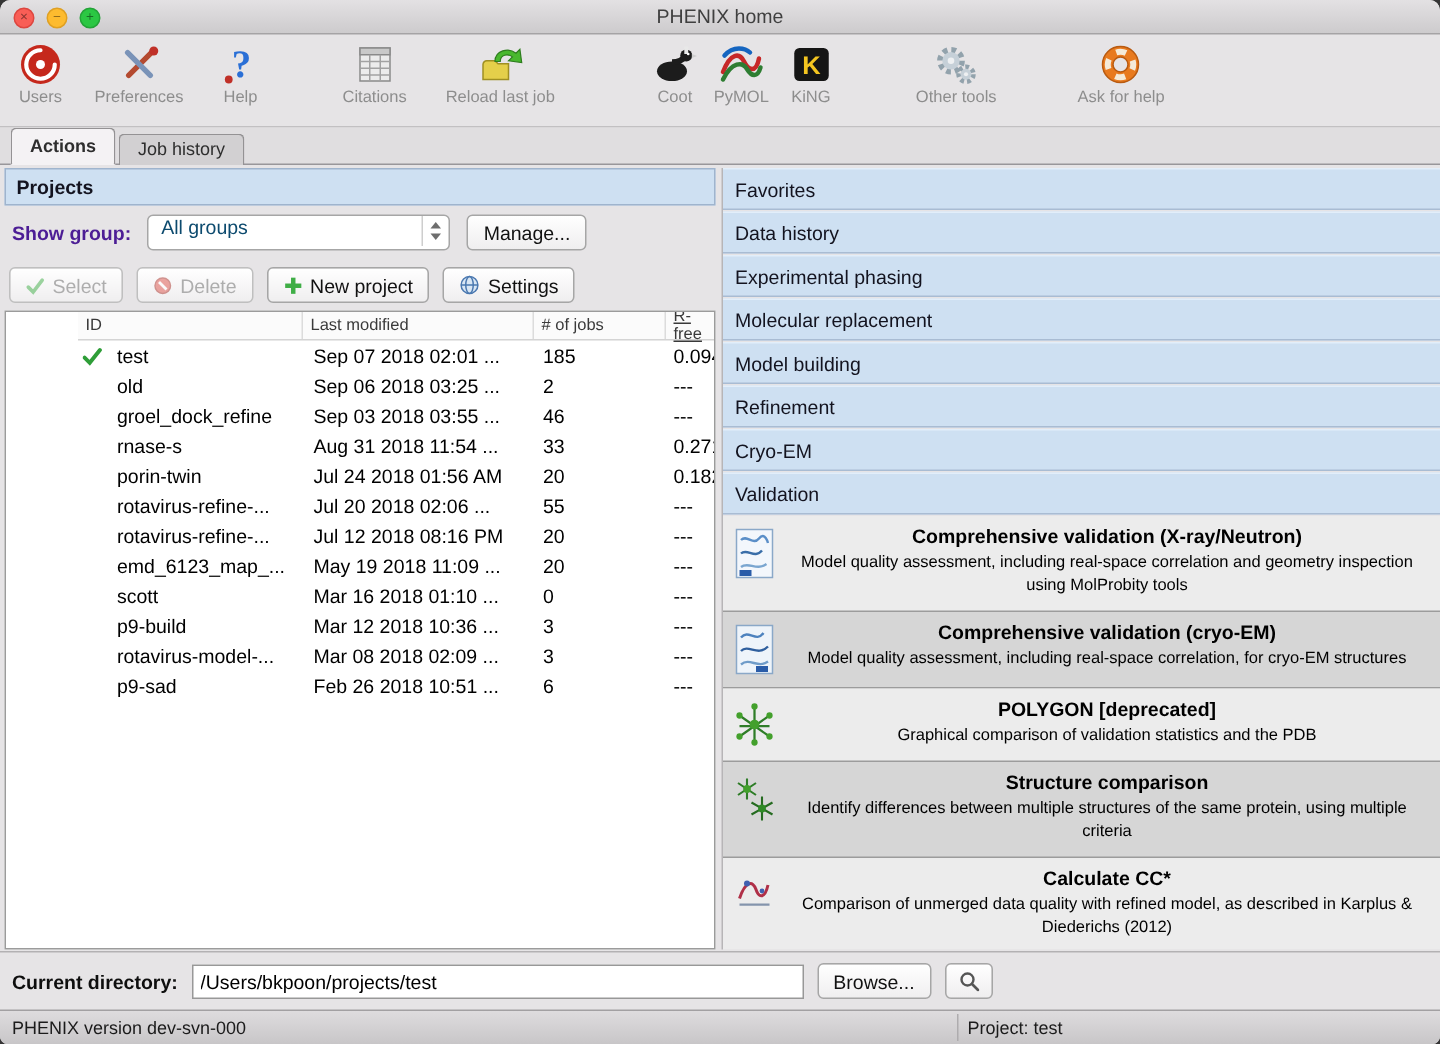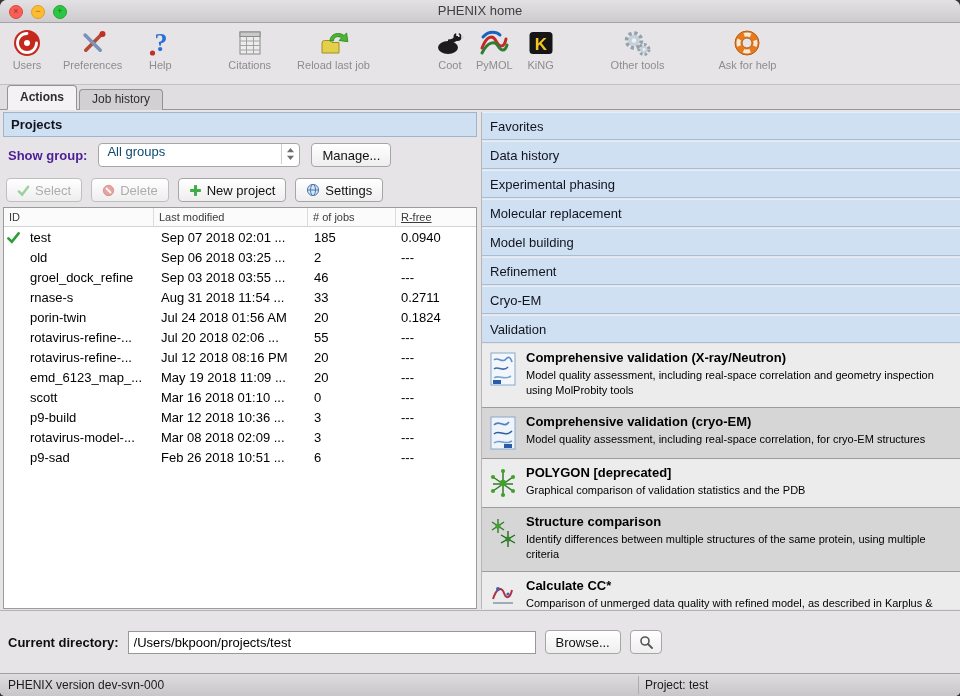--- a/index.html
+++ b/index.html
@@ -35,45 +35,45 @@
   .group-row{height:36px;flex:0 0 36px;display:flex;align-items:center;gap:11px;padding-left:5px;}
   .group-label{font-weight:bold;font-size:13px;color:#4c1d95;}
   .dropdown{width:192px;height:22px;background:#fff;border:1px solid #a6a6a6;border-radius:4px;display:flex;padding-left:8px;font-size:13px;color:#0c4a6e;}
   .dd-arrows{margin-left:auto;width:17px;height:20px;display:flex;align-items:center;justify-content:center;border-left:1px solid #cecece;}
   .btn{height:22px;background:linear-gradient(#ffffff,#efeeef);border:1px solid #a6a6a6;border-radius:4px;display:inline-flex;align-items:center;justify-content:center;gap:5px;font-size:13px;color:#111;padding:0 10px;cursor:default;white-space:nowrap;text-align:center;}
   .btn.disabled{color:#adadad;border-color:#bfbfbf;}
   .btn.disabled svg{opacity:.5;}
   .btns-row{height:34px;flex:0 0 34px;display:flex;align-items:center;gap:9px;padding-left:3px;}
 
   
-  .table{flex:1;min-height:0;background:#fff;border:1px solid #9b9b9b;display:flex;flex-direction:column;overflow:hidden;}
+  .table{flex:1;min-height:0;background:#fff;border:1px solid #9b9b9b;display:flex;flex-direction:column;overflow:hidden;padding-left:48px;}
   .thead{height:18px;flex:0 0 18px;display:flex;background:#fbfbfb;border-bottom:1px solid #d4d4d4;}
   .th{font-size:11px;color:#3a3a3a;padding:0 5px;border-right:1px solid #dcdcdc;display:flex;align-items:center;}
   .th.c-id{width:139px;} .th.c-mod{width:143px;} .th.c-jobs{width:77px;} .th.c-rfree{flex:1;border-right:none;text-decoration:underline;}
   .tr{height:20px;flex:0 0 20px;display:flex;align-items:center;font-size:13px;color:#000;}
   .td{padding:0 5px;white-space:nowrap;overflow:hidden;}
   .td.c-check{width:18px;flex:0 0 18px;padding:0 0 0 3px;display:flex;align-items:center;}
   .td.c-id{width:121px;flex:0 0 121px;}
   .td.c-mod{width:143px;flex:0 0 143px;}
   .td.c-jobs{width:77px;flex:0 0 77px;}
   .td.c-rfree{flex:1;}
 
   
   .cat{height:26px;flex:0 0 26px;margin-bottom:1px;background:#cee0f2;display:flex;align-items:center;padding-left:8px;font-weight:normal;font-size:13px;color:#13131f;border-top:1px solid #e2eefa;border-bottom:1px solid #a9bcd3;cursor:default;}
-  .vlist{flex:1;min-height:0;overflow:hidden;display:flex;flex-direction:column;}
+  .vlist{flex:1;min-height:0;overflow:hidden;display:flex;flex-direction:column;text-align:center;}
   .vitem{display:flex;gap:8px;padding:6px 10px 8px 6px;border-bottom:1px solid #9c9c9c;cursor:default;}
   .vitem.odd{background:#ececec;}
   .vitem.even{background:#d6d6d6;}
   .vicon{flex:0 0 30px;display:flex;align-items:flex-start;justify-content:center;padding-top:2px;}
   .vtext{flex:1;}
   .vtitle{font-weight:bold;font-size:13px;color:#000;margin-bottom:3px;}
   .vdesc{font-size:11px;color:#000;line-height:1.4;max-width:438px;}
 
   
-  .bottombar{height:30px;flex:0 0 30px;background:#e6e4e6;border-top:1px solid #b3b1b3;display:flex;align-items:center;padding:16px 8px;gap:9px;}
+  .bottombar{height:30px;flex:0 0 30px;background:#e6e4e6;border-top:1px solid #b3b1b3;display:flex;align-items:center;padding:4px 8px;gap:9px;}
   .dir-label{font-weight:bold;font-size:13px;color:#0e0e0e;white-space:nowrap;}
   .dir-input{width:396px;height:21px;border:1px solid #989898;background:#fff;font-size:13px;padding:0 5px;font-family:"Liberation Sans",sans-serif;color:#000;}
   .search-btn{width:30px;padding:0;}
   .statusbar{height:22px;flex:0 0 22px;background:linear-gradient(#dedcde,#c8c6c8);border-top:1px solid #a2a0a2;position:relative;font-size:12px;color:#1b1b1b;}
   .status-left{position:absolute;left:8px;top:4px;}
   .status-right{position:absolute;left:645px;top:4px;}
   .status-div{position:absolute;left:638px;top:2px;bottom:2px;width:1px;background:#aeacae;}
 </style>
 </head>
 <body>

